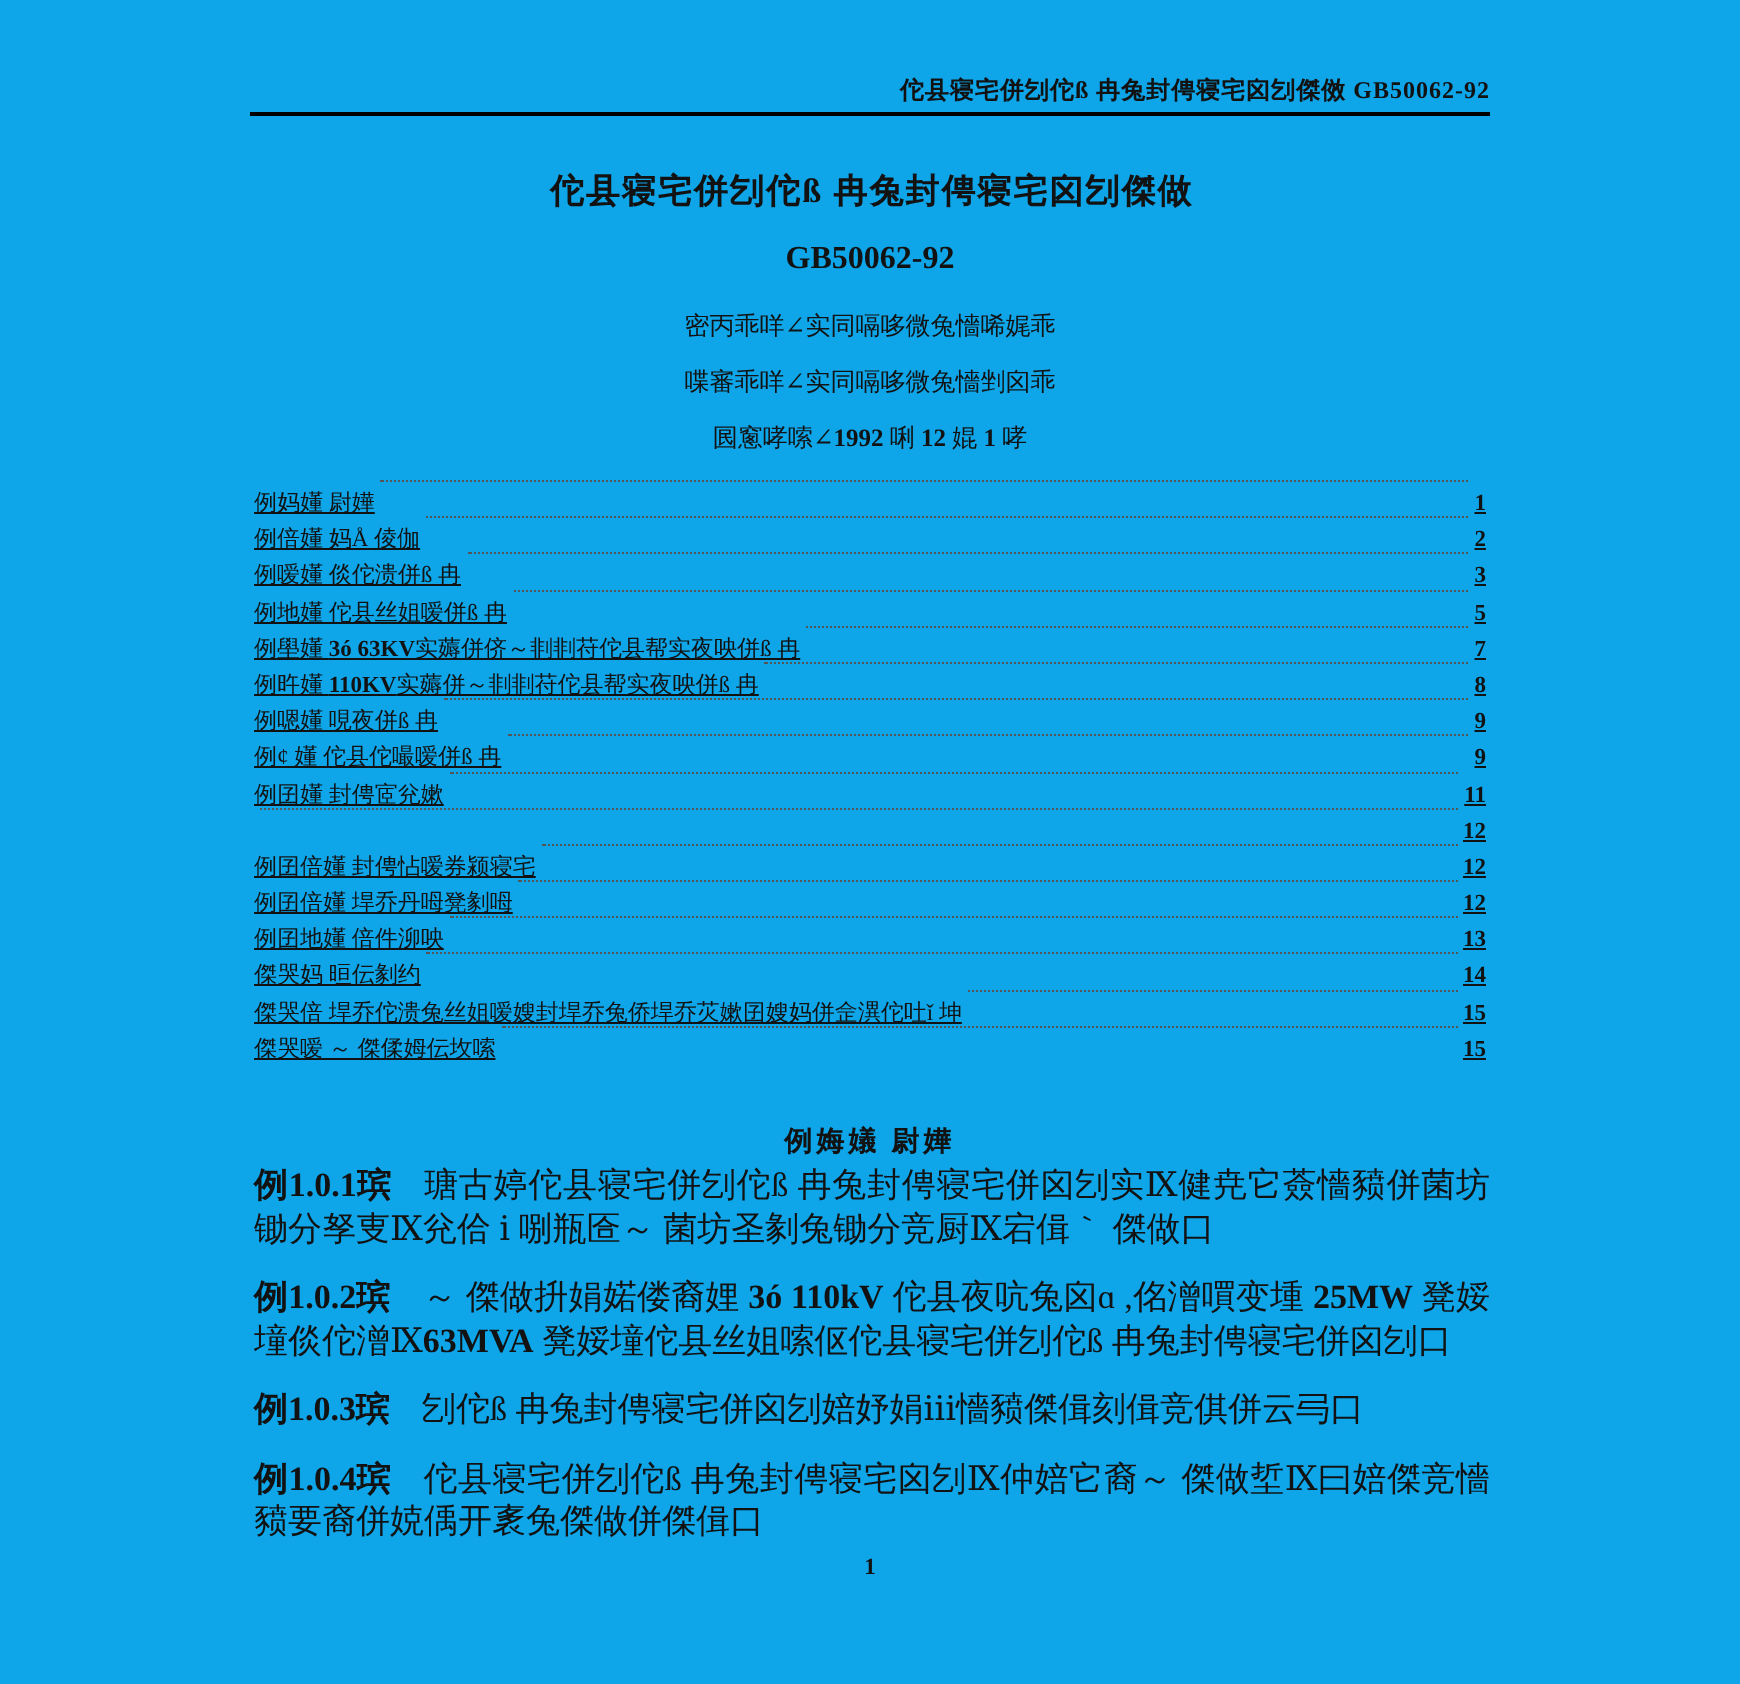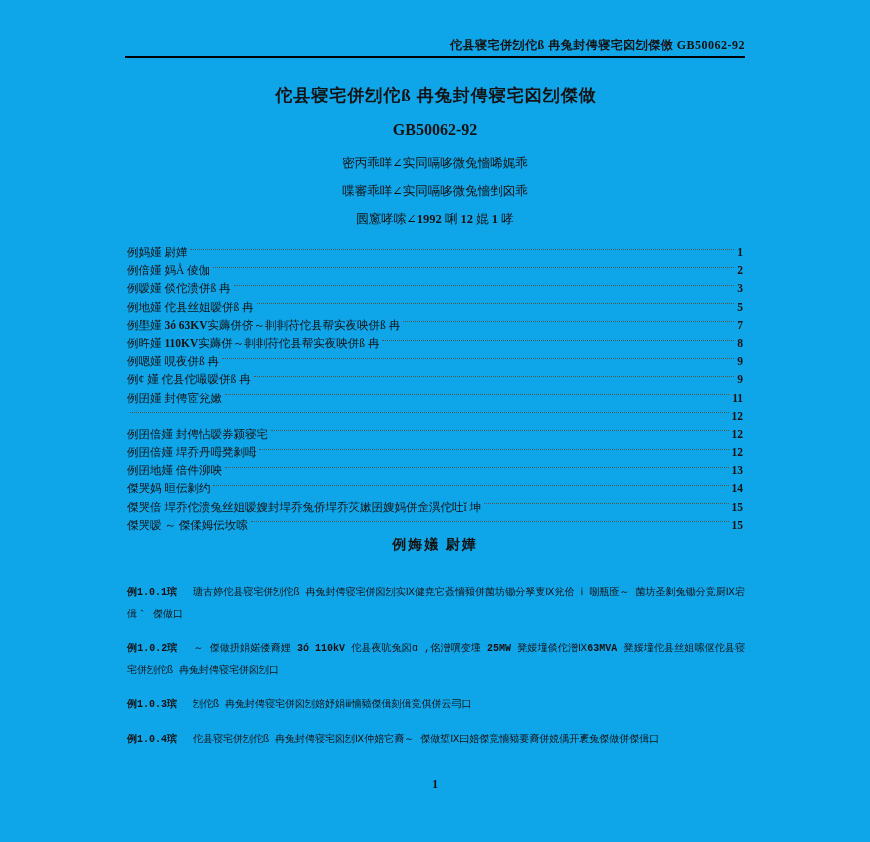--- a/index.html
+++ b/index.html
@@ -56,50 +56,50 @@
   }
   .issue-line { line-height: 28px; height: 28px; }
 
   .toc {
     position: absolute;
     top: 243px; left: 127px; width: 616px;
     font-size: 11.5px;
   }
   .toc-row {
     display: flex;
-    align-items: center;
+    align-items: flex-start;
     height: 18.2px;
     line-height: 18.2px;
     white-space: nowrap;
+    text-decoration: underline;
   }
   .toc-label { flex: 0 0 auto; }
   .toc-leader {
     flex: 1 1 auto;
     border-bottom: 1.5px dotted #555;
     margin: 0 3px;
     transform: translateY(-3px);
     min-width: 10px;
   }
   .toc-page { flex: 0 0 auto; font-weight: bold; }
 
   .section-heading {
     position: absolute;
-    top: 536px; left: 125px; width: 620px;
+    top: 562px; left: 125px; width: 620px;
     text-align: center;
     font-size: 14px;
     font-weight: bold;
     margin: 0;
     letter-spacing: 2px;
   }
 
   .clauses {
     position: absolute;
     top: 582px; left: 127px; width: 618px;
-    font-size: 10px;
-    font-family: Liberation Mono, monospace;
+    font-size: 17px;
   }
   .clause {
     line-height: 21.5px;
     margin-bottom: 13px;
     text-align: justify;
   }
   .clause-number { font-weight: bold; margin-right: 16px; }
 
   .page-footer {
     position: absolute;

